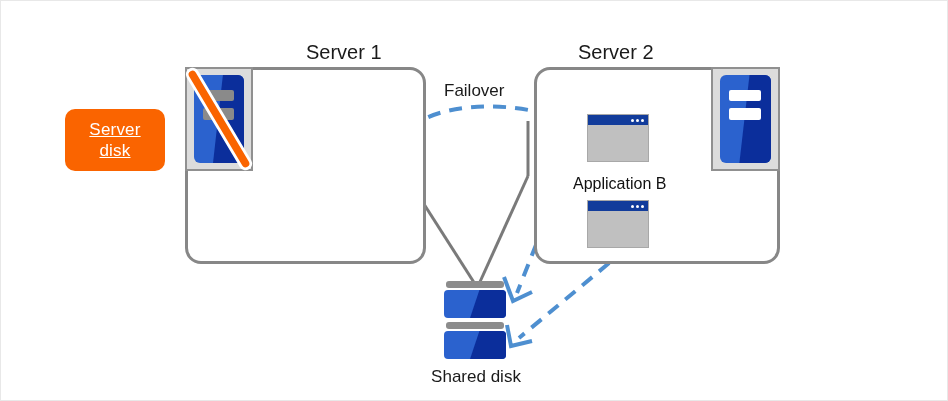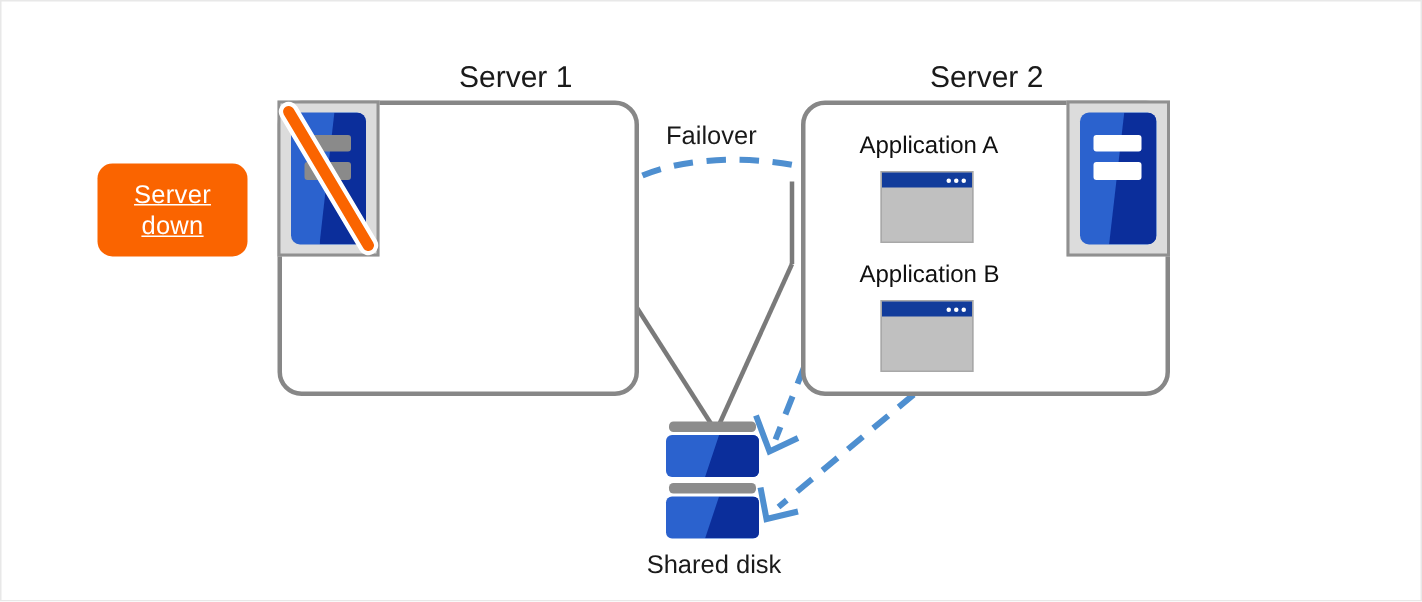--- a/index.html
+++ b/index.html
@@ -59,21 +59,21 @@
   #server1-box { left: 184px; top: 66px; width: 241px; height: 197px; }
   #server2-box { left: 533px; top: 66px; width: 246px; height: 197px; }
 
   .box-title {
     position: absolute;
     font-size: 20px;
     color: #1a1a1a;
     white-space: nowrap;
   }
   #server1-title { left: 305px; top: 40px; }
-  #server2-title { left: 577px; top: 40px; margin-left: 42px; }
+  #server2-title { left: 577px; top: 40px; }
 
   
   .server-icon {
     position: absolute;
     background: #dcdcdc;
     border: 2px solid #909090;
     box-sizing: border-box;
     padding: 6px 7px;
   }
   #server1-icon { left: 184px; top: 66px; width: 68px; height: 104px; }
@@ -237,21 +237,21 @@
     </g>
 
     <g>
       <path d="M 625 248 L 518 337" stroke="#4E8FD0" stroke-width="4" fill="none" stroke-dasharray="13 9"></path>
       <path d="M 506 324 L 510 345 L 531 340" stroke="#4E8FD0" stroke-width="4" fill="none" stroke-linejoin="miter"></path>
     </g>
   </svg>
 
   <div class="status-badge">
     <span>Server</span>
-    <span>down</span>
+    <span>disk</span>
   </div>
 
   <div class="box-title" id="server1-title">Server 1</div>
   <div class="server-box" id="server1-box"></div>
 
   <div class="server-icon down" id="server1-icon">
     <div class="server-glyph">
       <div class="server-bar b1"></div>
       <div class="server-bar b2"></div>
     </div>
@@ -259,21 +259,20 @@
       <line x1="10" y1="9" x2="66" y2="103" stroke="#FFFFFF" stroke-width="14" stroke-linecap="round"></line>
       <line x1="10" y1="9" x2="66" y2="103" stroke="#FA6400" stroke-width="8" stroke-linecap="round"></line>
     </svg>
   </div>
 
   <div id="failover-label">Failover</div>
 
   <div class="box-title" id="server2-title">Server 2</div>
   <div class="server-box" id="server2-box"></div>
 
-  <div class="app-label" id="appA-label">Application  A</div>
   <div class="window-icon" id="appA-icon">
     <div class="window-titlebar">
       <span class="window-dot"></span>
       <span class="window-dot"></span>
       <span class="window-dot"></span>
     </div>
   </div>
 
   <div class="app-label" id="appB-label">Application  B</div>
   <div class="window-icon" id="appB-icon">

